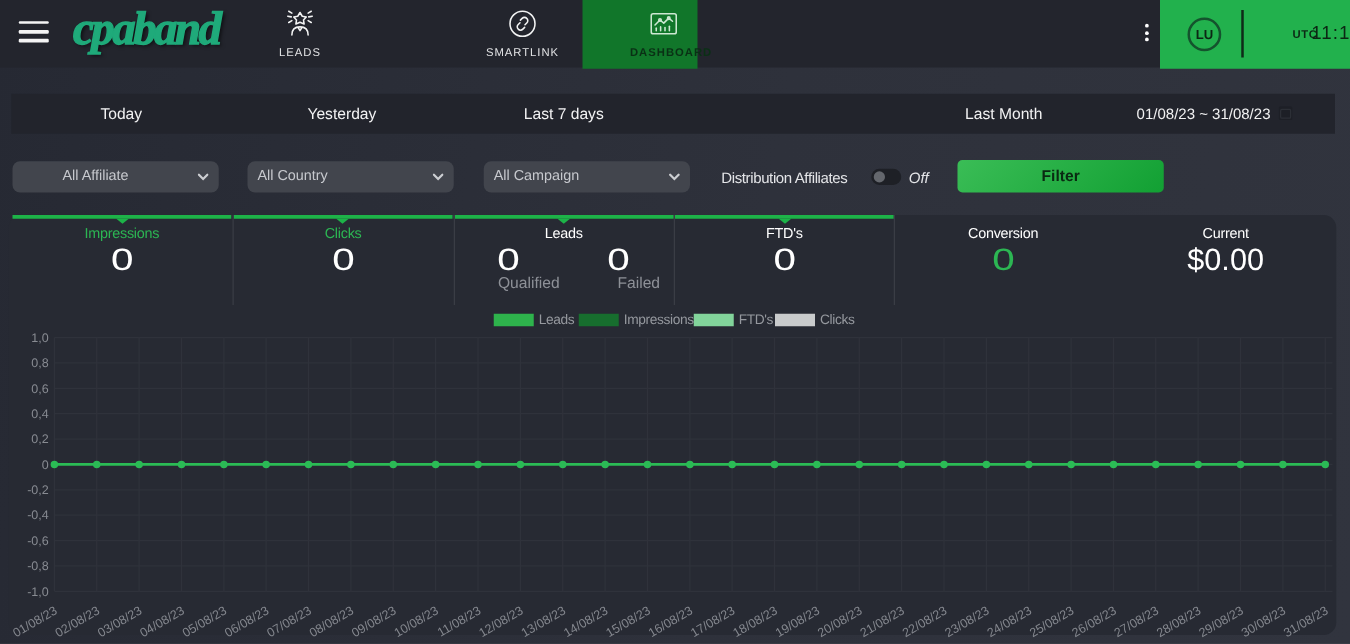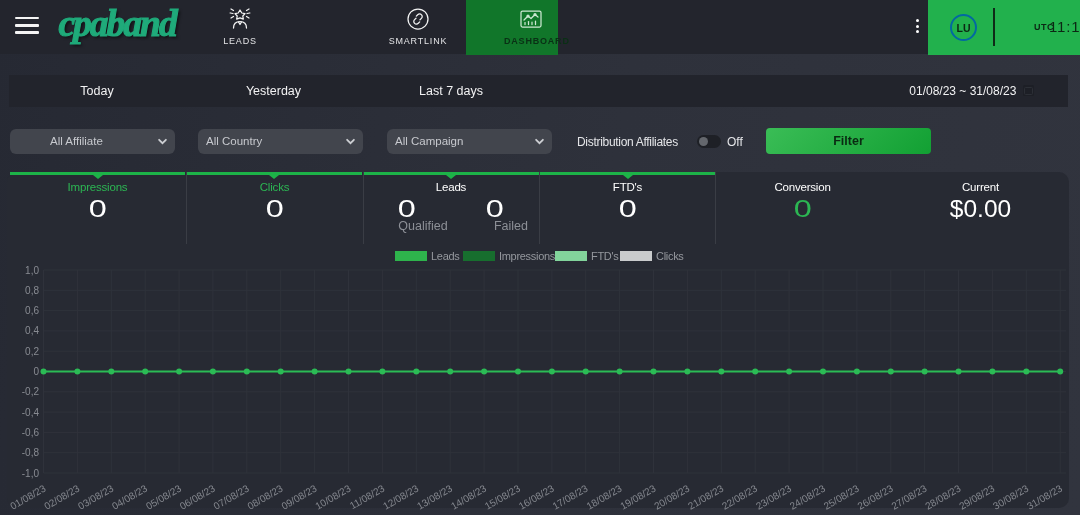--- a/index.html
+++ b/index.html
@@ -15,21 +15,21 @@
   text-shadow:2px 2px 3px rgba(0,0,0,.55); -webkit-text-stroke:1.1px #1faa7a; }
 .nav { position:absolute; top:0; height:54px; width:92px; text-align:center; }
 .nav svg { margin-top:5.5px; }
 .nav .lbl { font-size:9px; letter-spacing:.8px; color:#e3e4e6; margin-top:0px; font-weight:500;}
 .nav.active { background:#11762a;padding-left:38px; }
 .nav.active .lbl { color:#0a3015; font-weight:700;}
 .dots { position:absolute; left:913px; top:19px; width:8px; }
 .dots div { width:3px; height:3px; border-radius:50%; background:#fff; margin:0 auto 2.7px; }
 .timebox { position:absolute; left:928px; top:0; width:152px; height:55px; background:#22b14d;
   color:#0c2714; }
-.lucircle { position:absolute; left:22px; top:14px; width:27px; height:27px; border:2px solid #0369a1;
+.lucircle { position:absolute; left:22px; top:14px; width:27px; height:27px; border:2px solid #14532d;
   border-radius:50%; text-align:center; line-height:25px; font-size:10.5px; font-weight:700; }
 .tdiv { position:absolute; left:65px; top:8px; width:2px; height:38px; background:#0f2b18; }
 .time { position:absolute; left:79px; top:18px; font-size:15px; font-weight:400; letter-spacing:.8px;margin-left:42px;}
 .utc { position:absolute; left:106px; top:22px; font-size:9px; font-weight:600; letter-spacing:.5px; }
 
 
 .tabsbar { position:absolute; left:9px; top:75px; width:1059px; height:32px; background:#22242c; color:#f2f2f3; }
 .tab { position:absolute; top:0; height:32px; line-height:32px; text-align:center;
   font-size:12.5px; font-weight:500; }
 .tab.green { background:#0e7428; color:#0a2411; font-weight:600; }
@@ -38,21 +38,21 @@
 
 
 .select { position:absolute; top:128.5px; width:165px; height:25.5px; background:#42454d;
   border-radius:6px; color:#c7c9ce; font-size:11.5px; line-height:25.5px; padding-left:8px; }
 .chev { position:absolute; right:8px; top:8.5px; width:9px; height:9px; }
 .distlbl { position:absolute; left:577px; top:134.5px; font-size:12px; letter-spacing:-.3px; color:#e4e5e8; }
 .toggle { position:absolute; left:697px; top:135px; width:24px; height:12.5px; background:#1e2026;
   border-radius:7px; }
 .knob { position:absolute; left:1.5px; top:1.5px; width:9.5px; height:9.5px; border-radius:50%;
   background:#64676d; }
-.offlbl { position:absolute; left:727px; top:134.5px; font-size:12px; color:#e4e5e8; }
+.offlbl { position:absolute; left:727px; top:134.5px; font-size:12px; color:#e4e5e8;font-style:italic; }
 .filterbtn { position:absolute; left:766px; top:128px; width:165px; height:26px; border-radius:4px;
   background:linear-gradient(135deg,#3abd56 0%,#12a033 100%);
   color:#0a2a12; font-size:12.5px; font-weight:700; text-align:center; line-height:26px; }
 
 
 .card { position:absolute; left:7px; top:172px; width:1062px; height:336px; background:#272a33;
   border-radius:10px; }
 .gb { position:absolute; top:0; height:3px; background:#1db348; }
 .notch { position:absolute; top:3px; width:0; height:0; border-left:5px solid transparent;
   border-right:5px solid transparent; border-top:4px solid #1db348; }
@@ -130,20 +130,21 @@
     <div class="tdiv"></div>
     <div class="time">11:19</div>
     <div class="utc">UTC</div>
   </div>
 </div>
 
 <div class="tabsbar">
   <div class="tab" style="left:0; width:176px;">Today</div>
   <div class="tab" style="left:176px; width:177px;">Yesterday</div>
   <div class="tab" style="left:353px; width:178px;">Last 7 days</div>
+  <div class="tab" style="left:706px; width:176px;">Last Month</div>
   <div class="daterange">01/08/23 ~ 31/08/23
   <svg class="calico" width="11" height="11" viewBox="0 0 11 11">
     <rect x="0" y="0" width="11" height="11" rx="1.5" fill="#1d1f26"></rect>
     <rect x="1.5" y="2.5" width="8" height="7" rx="1" fill="none" stroke="#2c2f36" stroke-width="1"></rect>
   </svg></div>
 </div>
 
 <div class="select" style="left:10px;padding-left:40px;">All Affiliate
   <svg class="chev" viewBox="0 0 8 8" fill="none" stroke="#ccced2" stroke-width="1.6" stroke-linecap="round">
       <path d="M1 2.5 L4 5.5 L7 2.5"></path>

